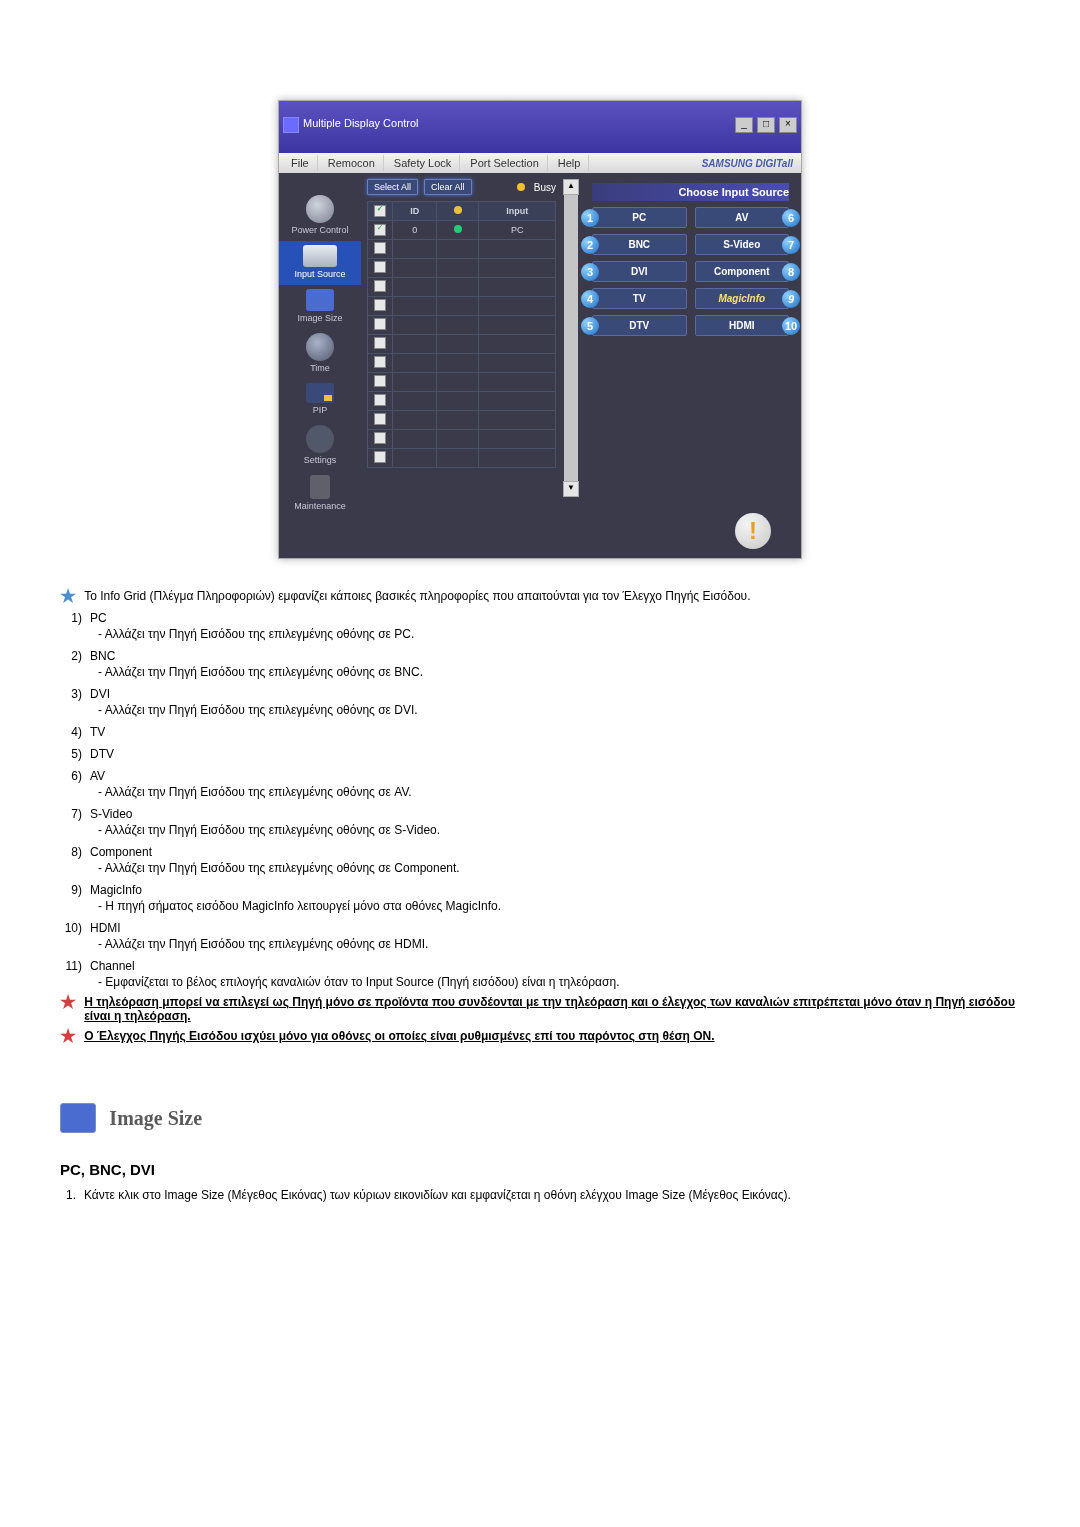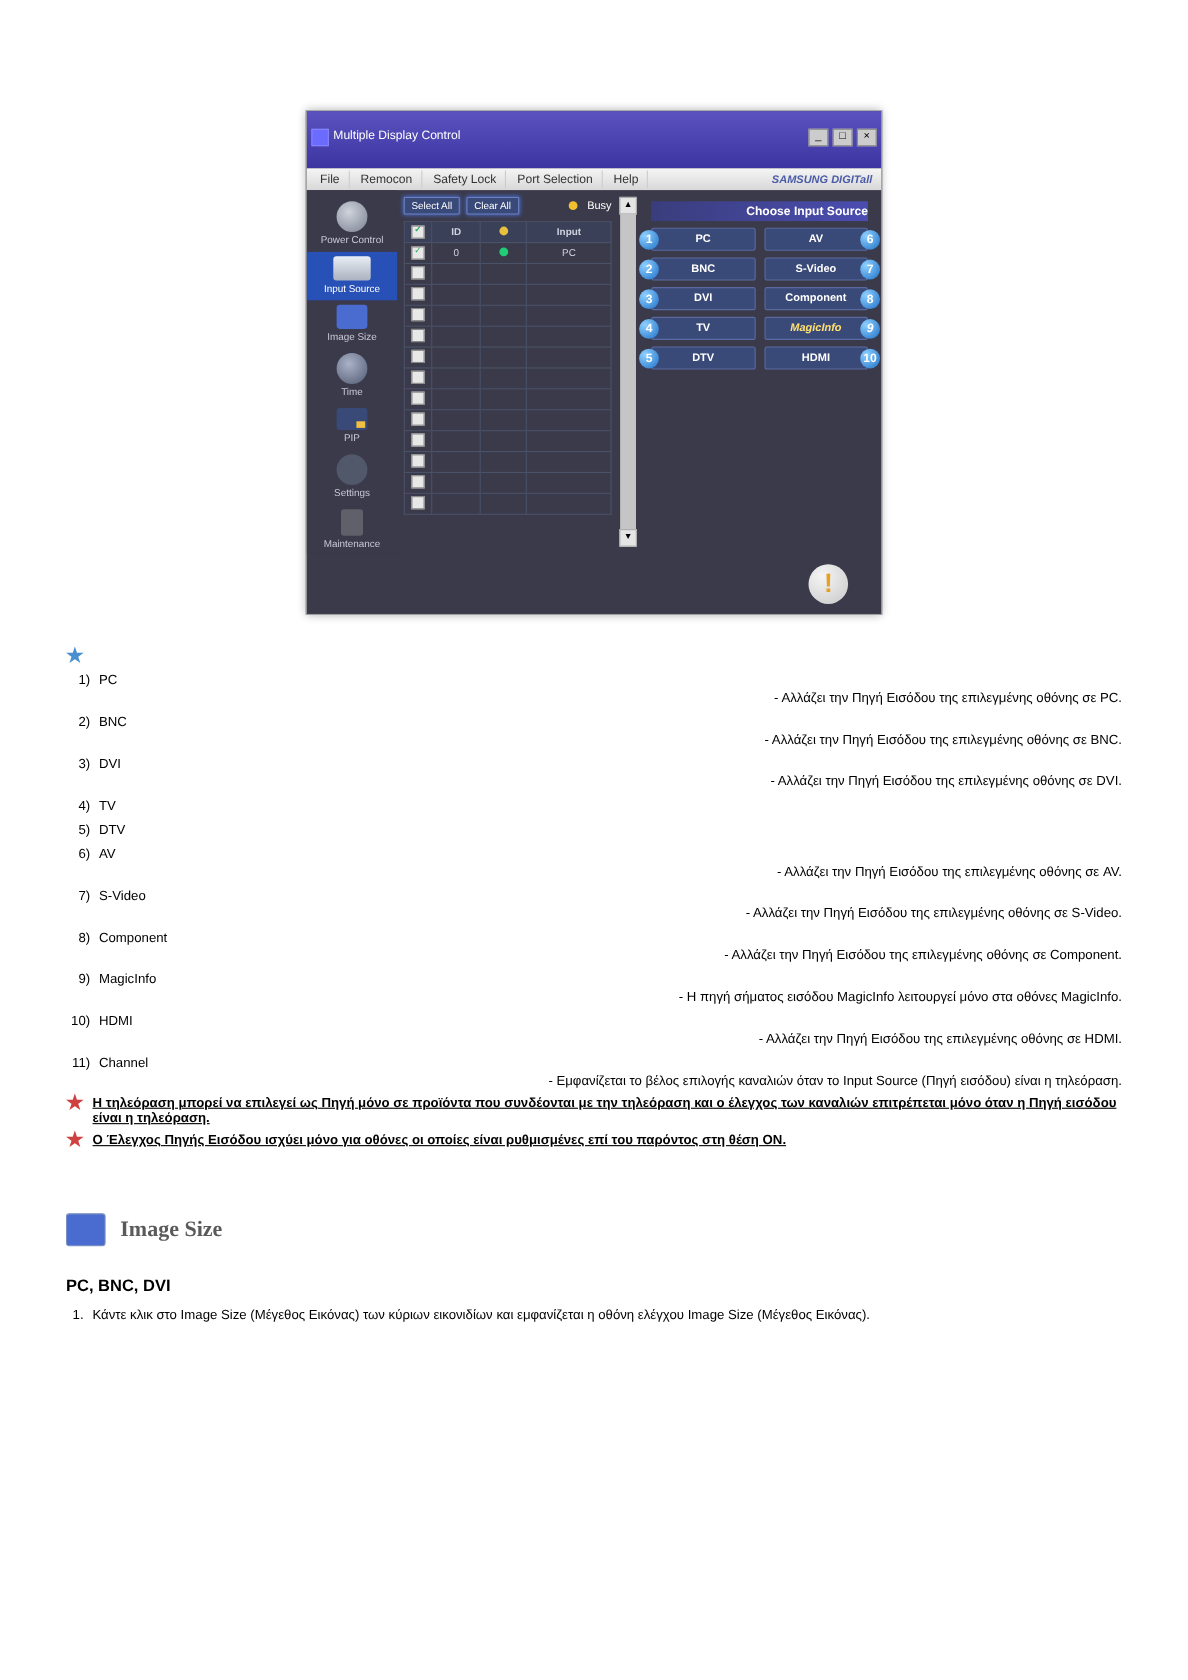--- a/index.html
+++ b/index.html
@@ -75,21 +75,21 @@
     padding-right: 4px;
   }
   .app-body {
     display: flex;
     height: 330px;
     background: #3a3a4a;
   }
   .sidebar {
     width: 82px;
     background: #3a3a4a;
-    padding-top: 6px;
+    padding-top: 18px;
   }
   .sidebar-item {
     text-align: center;
     padding: 2px 4px 6px;
     color: #c8c8d8;
     font-size: 9px;
   }
   .sidebar-item.active {
     background: #2851b8;
     color: #fff;
@@ -195,21 +195,21 @@
     display:flex; align-items:center; justify-content:center;
     color:#e8a020; font-size:24px; font-weight:bold;
   }
   
   .desc-block { margin: 30px 0 0 0; }
   .star-row { display:flex; gap:8px; margin:6px 0; }
   .star { color:#4a90d0; font-size:18px; font-weight:bold; line-height:14px; flex-shrink:0;}
   .star.red { color:#d04040; }
   .num-item { display:flex; gap:8px; margin:8px 0 2px; }
   .num-label { width:22px; text-align:right; }
-  .sub-line { margin-left:38px; margin-bottom:6px;text-align:right;}
+  .sub-line { margin-left:38px; margin-bottom:6px;}
   .bold { font-weight:bold;text-decoration:underline; }
   
   .section-icon {
     display:inline-block; width:34px; height:28px; vertical-align:middle;
     background: #4a6bd0; border-radius:3px; margin-right:10px;
     border:1px solid #7a90c0;
   }
   .section-title {
     display:inline-block; vertical-align:middle;
     font-family: Georgia, serif;
@@ -432,20 +432,21 @@
     </div>
 
     <div class="footer-panel">
       <div class="excl-icon">!</div>
     </div>
   </div>
 
   <div class="desc-block">
     <div class="star-row">
       <span class="star">★</span>
+      <span>Το Info Grid (Πλέγμα Πληροφοριών) εμφανίζει κάποιες βασικές πληροφορίες που απαιτούνται για τον Έλεγχο Πηγής Εισόδου.</span>
     </div>
 
     <div id="desc-items">
         <div class="num-item">
           <span class="num-label">1)</span>
           <span>PC</span>
         </div>
         <div class="sub-line">- Αλλάζει την Πηγή Εισόδου της επιλεγμένης οθόνης σε PC.</div>
         <div class="num-item">
           <span class="num-label">2)</span>

